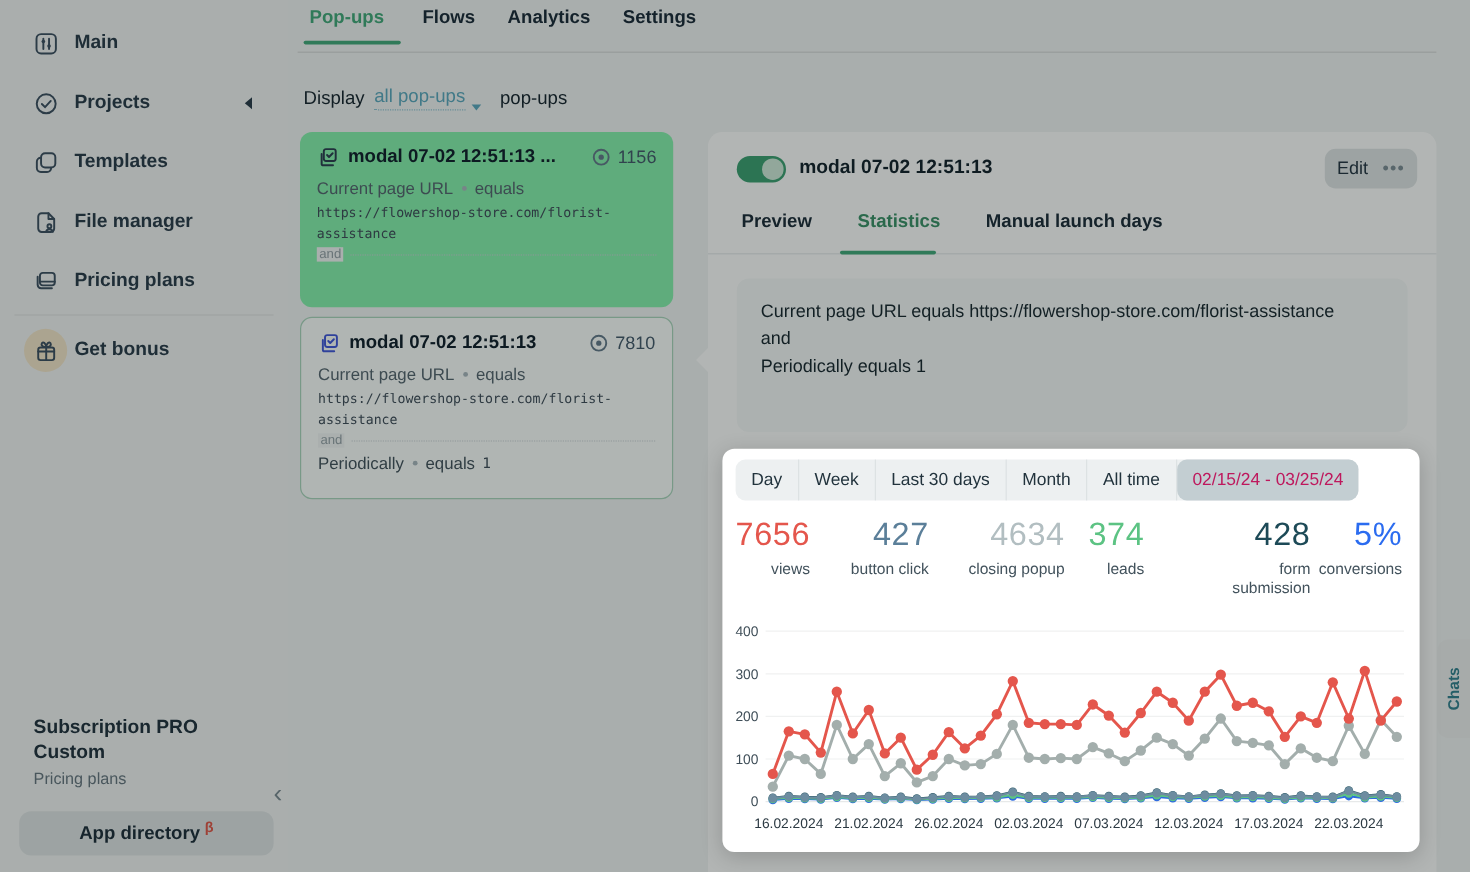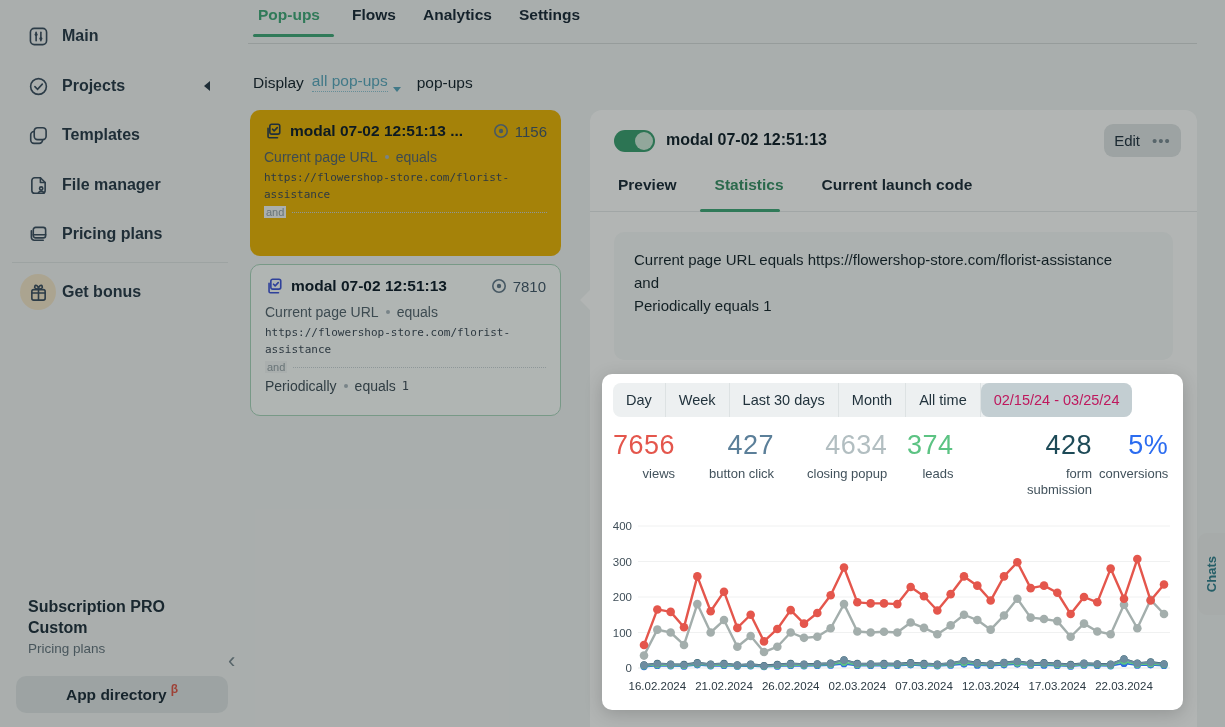--- a/index.html
+++ b/index.html
@@ -32,21 +32,21 @@
   .tt-divider { position:absolute; left:0; right:0; top:43px; height:1px; background:#d5d8d8; }
 
   
   .display-row { position:absolute; left:253px; top:72px; display:flex; align-items:flex-end; font-size:15.5px; }
   .disp-label { color:#16242e; }
   .disp-dd { margin-left:8px; color:#5ba7bd; border-bottom:1.5px dotted #8fc3d3; cursor:pointer; padding-bottom:1px; }
   .disp-caret { width:0; height:0; border-left:4.5px solid transparent; border-right:4.5px solid transparent; border-top:5px solid #5ba7bd; margin-left:5px; cursor:pointer; }
   .disp-suffix { margin-left:16px; color:#16242e; }
 
   
-  .pcard { position:absolute; left:250px; width:311px; background:#eab308; border-radius:10px; padding:12px 14px; cursor:pointer; }
+  .pcard { position:absolute; left:250px; width:311px; background:#86efac; border-radius:10px; padding:12px 14px; cursor:pointer; }
   .pcard.selected { border:1.5px solid #a9d4bc; background:#fafcfb; }
   .pc-head { display:flex; align-items:center; }
   .pc-title { font-size:15.5px; font-weight:700; color:#101f2b; margin-left:8px; white-space:nowrap; }
   .pc-views { margin-left:auto; display:flex; align-items:center; color:#5e7486; }
   .pc-count { font-size:15px; margin-left:6px; color:#44596b; }
   .pc-cond { margin-top:9px; font-size:14px; color:#55656f; display:flex; align-items:center; }
   .pc-dot { width:4px; height:4px; border-radius:50%; background:#a9b6bd; margin:0 7px; }
   .pc-url { margin-top:4px; font-family:"DejaVu Sans Mono","Liberation Mono",monospace; font-size:11px; color:#3f4c59; line-height:17px; }
   .pc-and { display:flex; align-items:center; margin-top:3px; }
   .pc-and-label { font-size:11px; color:#94a0a6; background:#f1f4f4; padding:0 2px; }
@@ -269,21 +269,21 @@
     <div class="toggle-knob"></div>
   </div>
   <div class="detail-title">modal 07-02 12:51:13</div>
   <div class="edit-pill">
     <span class="edit-label">Edit</span>
     <span class="edit-dots">•••</span>
   </div>
   <div class="dtabs">
     <span class="dtab">Preview</span>
     <span class="dtab active">Statistics</span>
-    <span class="dtab">Current launch code</span>
+    <span class="dtab">Manual launch days</span>
   </div>
   <div class="dtab-divider"></div>
   <div class="dtab-underline"></div>
   <div class="cond-box">
     <div class="cb-line">Current page URL equals https://flowershop-store.com/florist-assistance</div>
     <div class="cb-line">and</div>
     <div class="cb-line">Periodically equals 1</div>
   </div>
 </div>
 

